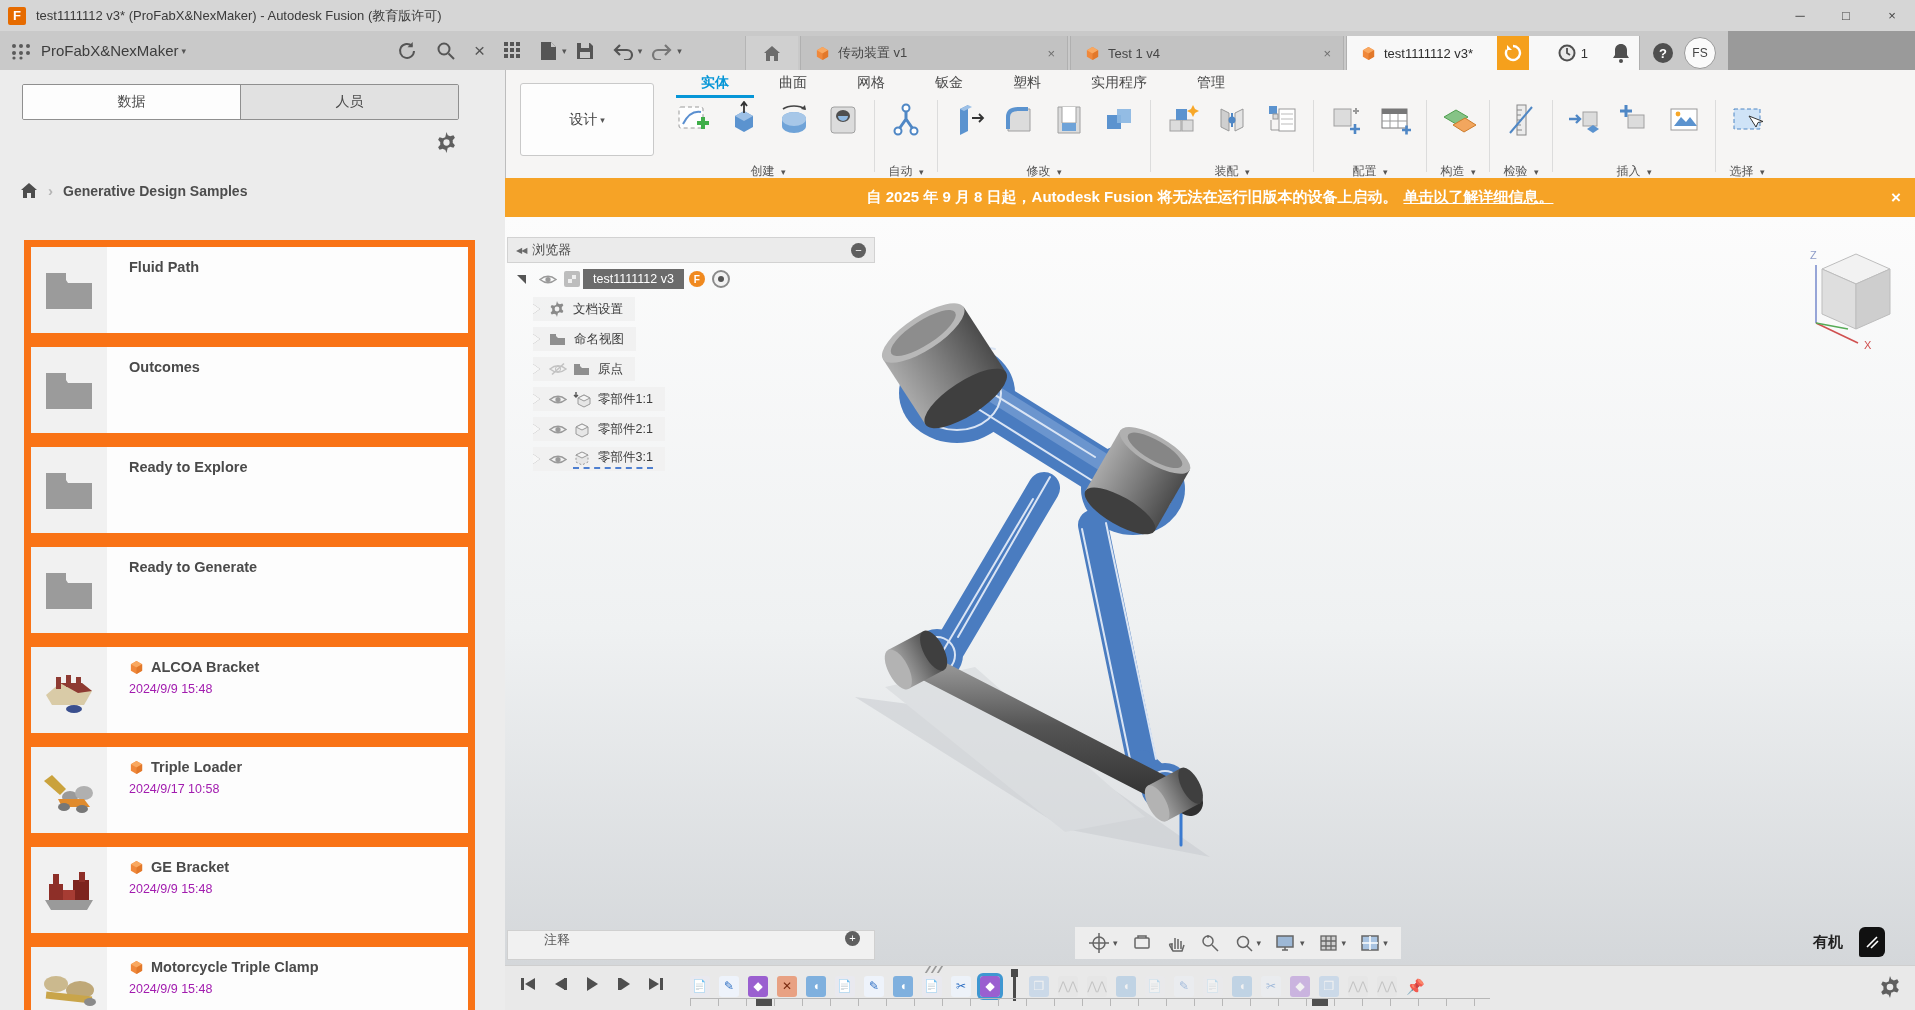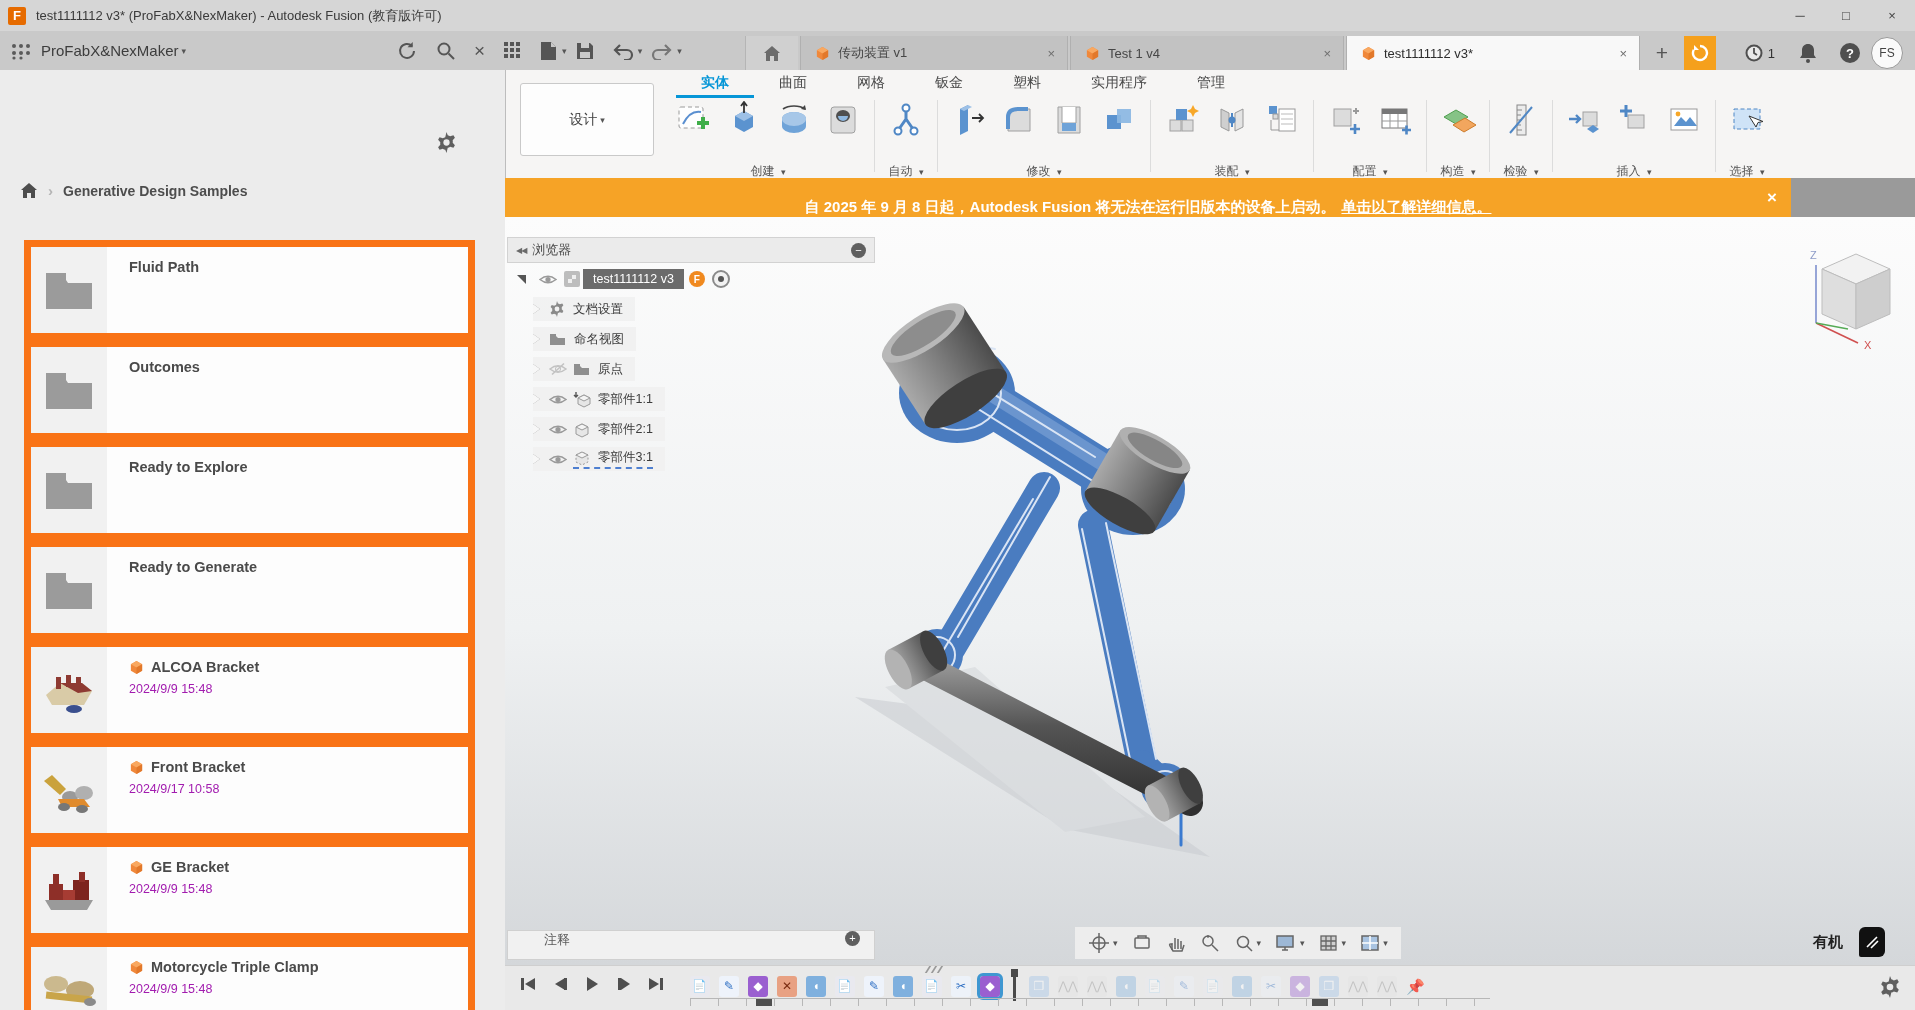--- a/index.html
+++ b/index.html
@@ -11,21 +11,21 @@
 
   
   #titlebar{left:0;top:0;width:1915px;height:31px;background:#d6d6d6;display:flex;align-items:center;}
   #fusion-badge{width:18px;height:18px;margin:0 10px 0 8px;background:#e66b00;border-radius:2px;
     color:#fff;font-size:13px;font-weight:bold;display:flex;align-items:center;justify-content:center;}
   #win-title{font-size:13px;color:#3a3a3a;}
   #win-controls{margin-left:auto;display:flex;}
   .winbtn{width:46px;height:31px;display:flex;align-items:center;justify-content:center;font-size:13px;color:#444;}
 
   
-  #appbar{left:0;top:31px;width:1915px;height:39px;background:#c9c9c9;}
+  #appbar{left:0;top:31px;width:1728px;height:39px;background:#c9c9c9;}
   .ab{position:absolute;top:0;height:39px;display:flex;align-items:center;}
   .abico{margin:0 9px;}
   .caret{font-size:9px;color:#555;margin-left:3px;}
   #team-name{font-size:15px;color:#3d3d3d;}
   .dtab{position:absolute;top:5px;height:34px;display:flex;align-items:center;background:#c2c2c2;
         border-left:1px solid #b0b0b0;border-right:1px solid #b0b0b0;font-size:13px;color:#474747;}
   .dtab .cube{margin:0 8px 0 14px;}
   .dtab .tclose{margin-left:auto;margin-right:12px;color:#6e6e6e;font-size:13px;}
   .dtab.active{background:#f8f8f8;color:#2e2e2e;}
   #home-tab{position:absolute;top:5px;left:745px;width:52px;height:34px;background:#d0d0d0;
@@ -49,21 +49,21 @@
   .rtab{padding:0 25px;display:flex;align-items:center;font-size:14px;color:#4a4a4a;height:25px;}
   .rtab.active{color:#0696d7;border-bottom:3px solid #0696d7;font-weight:bold;}
   #ribbon-groups{position:absolute;left:158px;top:28px;display:flex;align-items:stretch;height:76px;}
   .rgroup{display:flex;flex-direction:column;align-items:center;padding:0 8px;}
   .ricons{display:flex;align-items:center;gap:8px;height:52px;}
   .rlabel{font-size:12px;color:#555;margin-top:21px;white-space:nowrap;}
   .rsep{width:1px;background:#dcdcdc;margin:2px 2px;}
   .tool{width:42px;height:44px;display:flex;align-items:center;justify-content:center;border-radius:2px;}
 
   
-  #banner{left:505px;top:178px;width:1286px;height:39px;background:#f6a326;display:flex;align-items:flex-end;
+  #banner{left:505px;top:178px;width:1410px;height:39px;background:#f6a326;display:flex;align-items:center;
       justify-content:center;color:#fff;font-size:15px;font-weight:bold;}
   #banner a{color:#fff;margin-left:6px;}
   #banner-close{position:absolute;right:14px;top:0;height:39px;display:flex;align-items:center;
       color:#fff;font-size:17px;font-weight:bold;}
 
   
   #leftpanel{left:0;top:70px;width:505px;height:940px;background:#ececec;border-right:1px solid #c4c4c4;}
   #seg{position:absolute;left:22px;top:14px;width:435px;height:34px;display:flex;border:1px solid #8f8f8f;border-radius:2px;overflow:hidden;}
   .seghalf{flex:1;display:flex;align-items:center;justify-content:center;font-size:14px;color:#4c4c4c;}
   .seghalf.on{background:#fdfdfd;}
@@ -270,20 +270,24 @@
     <div id="help-wrap">
       <svg width="22" height="22">
         <circle cx="11" cy="11" r="10" fill="#4f4f4f"></circle>
         <text x="11" y="16" text-anchor="middle" font-size="13" font-weight="bold" fill="#fff">?</text>
         </svg>
     </div>
     <div id="avatar">FS</div>
   </div>
 
   <div id="leftpanel" class="abs">
+    <div id="seg">
+      <div class="seghalf on">数据</div>
+      <div class="seghalf off">人员</div>
+    </div>
     <svg id="panel-gear" width="21" height="21" viewBox="0 0 20 20">
       <path fill="#5f5f5f" d="M10 0l1.2 3a7 7 0 0 1 2.3 1l3.1-1 1.4 2.4-2.1 2.4a7 7 0 0 1 0 2.4l2.1 2.4-1.4 2.4-3.1-1a7 7 0 0 1-2.3 1L10 20l-1.2-3a7 7 0 0 1-2.3-1l-3.1 1L2 14.6l2.1-2.4a7 7 0 0 1 0-2.4L2 7.4 3.4 5l3.1 1a7 7 0 0 1 2.3-1z"></path>
       <circle cx="10" cy="10" r="3" fill="#ececec"></circle>
       </svg>
     <div id="breadcrumb">
       <svg width="18" height="17" fill="#4d4d4d">
         <path d="M9 1 1 8h2v8h4v-5h4v5h4V8h2z"></path>
         </svg>
       <span class="sep">›</span>
       <span>Generative Design Samples</span>
@@ -376,21 +380,21 @@
             <ellipse cx="42" cy="42" rx="6" ry="4" fill="#777"></ellipse>
           </svg>
       </div>
       <div class="dbody">
         <div class="dname">
           <svg width="15" height="15" viewBox="0 0 16 16">
               <path d="M8 1l6 3.5v7L8 15l-6-3.5v-7z" fill="#f0883b"></path>
               <path d="M8 1l6 3.5L8 8 2 4.5z" fill="#f9a860"></path>
               <path d="M8 8v7l6-3.5v-7z" fill="#e2782a"></path>
             </svg>
-          <span>Front Bracket</span>
+          <span>Triple Loader</span>
         </div>
         <div class="ddate">2024/9/17 10:58</div>
       </div>
     </div>
     <div class="ditem" style="top:770px;">
       <div class="dthumb">
         <svg width="56" height="48">
             <path d="M4 34h48l-6 10H10z" fill="#9a9a9a"></path>
             <rect x="8" y="18" width="14" height="16" fill="#8e2f28"></rect>
             <rect x="32" y="14" width="16" height="20" fill="#7d241e"></rect>

